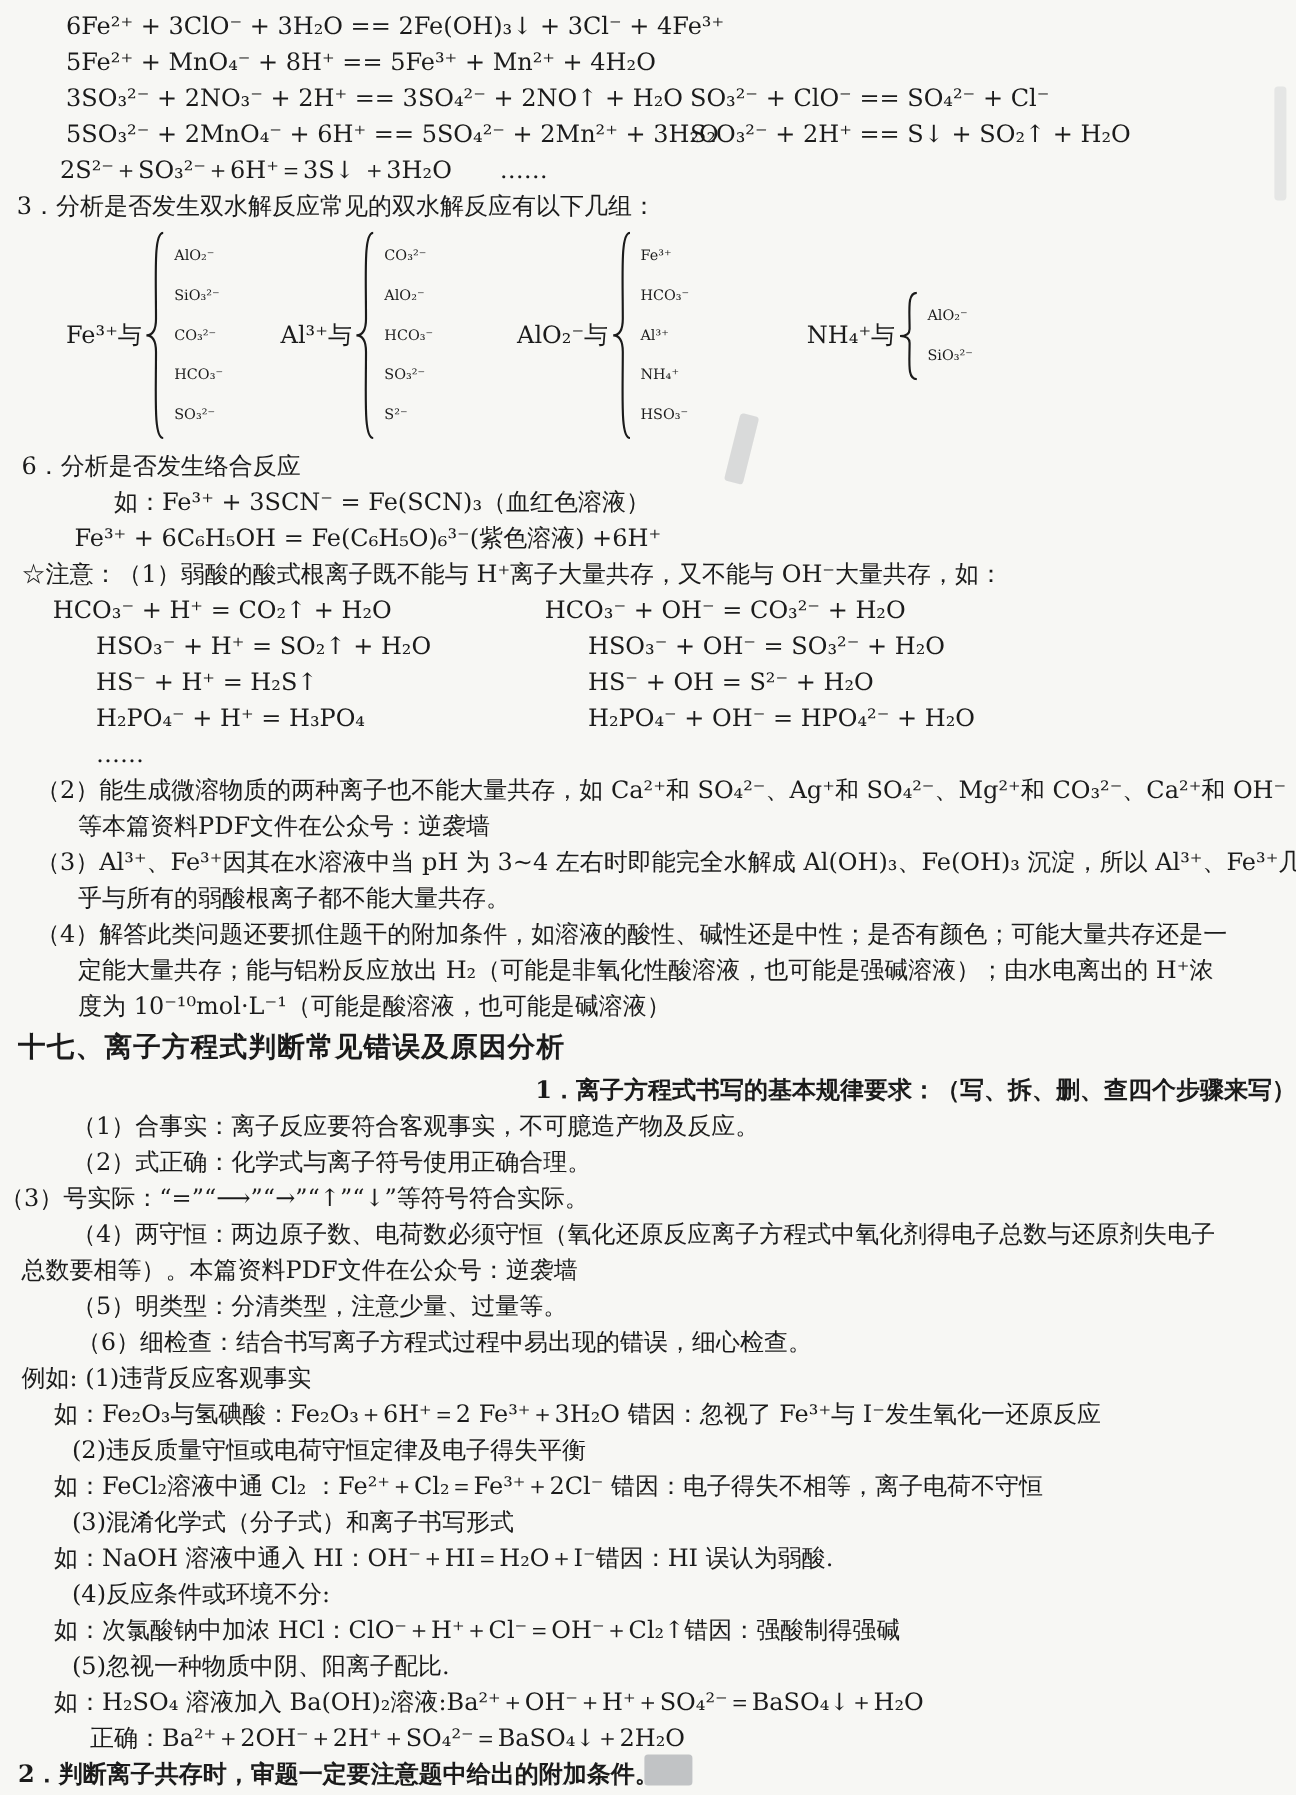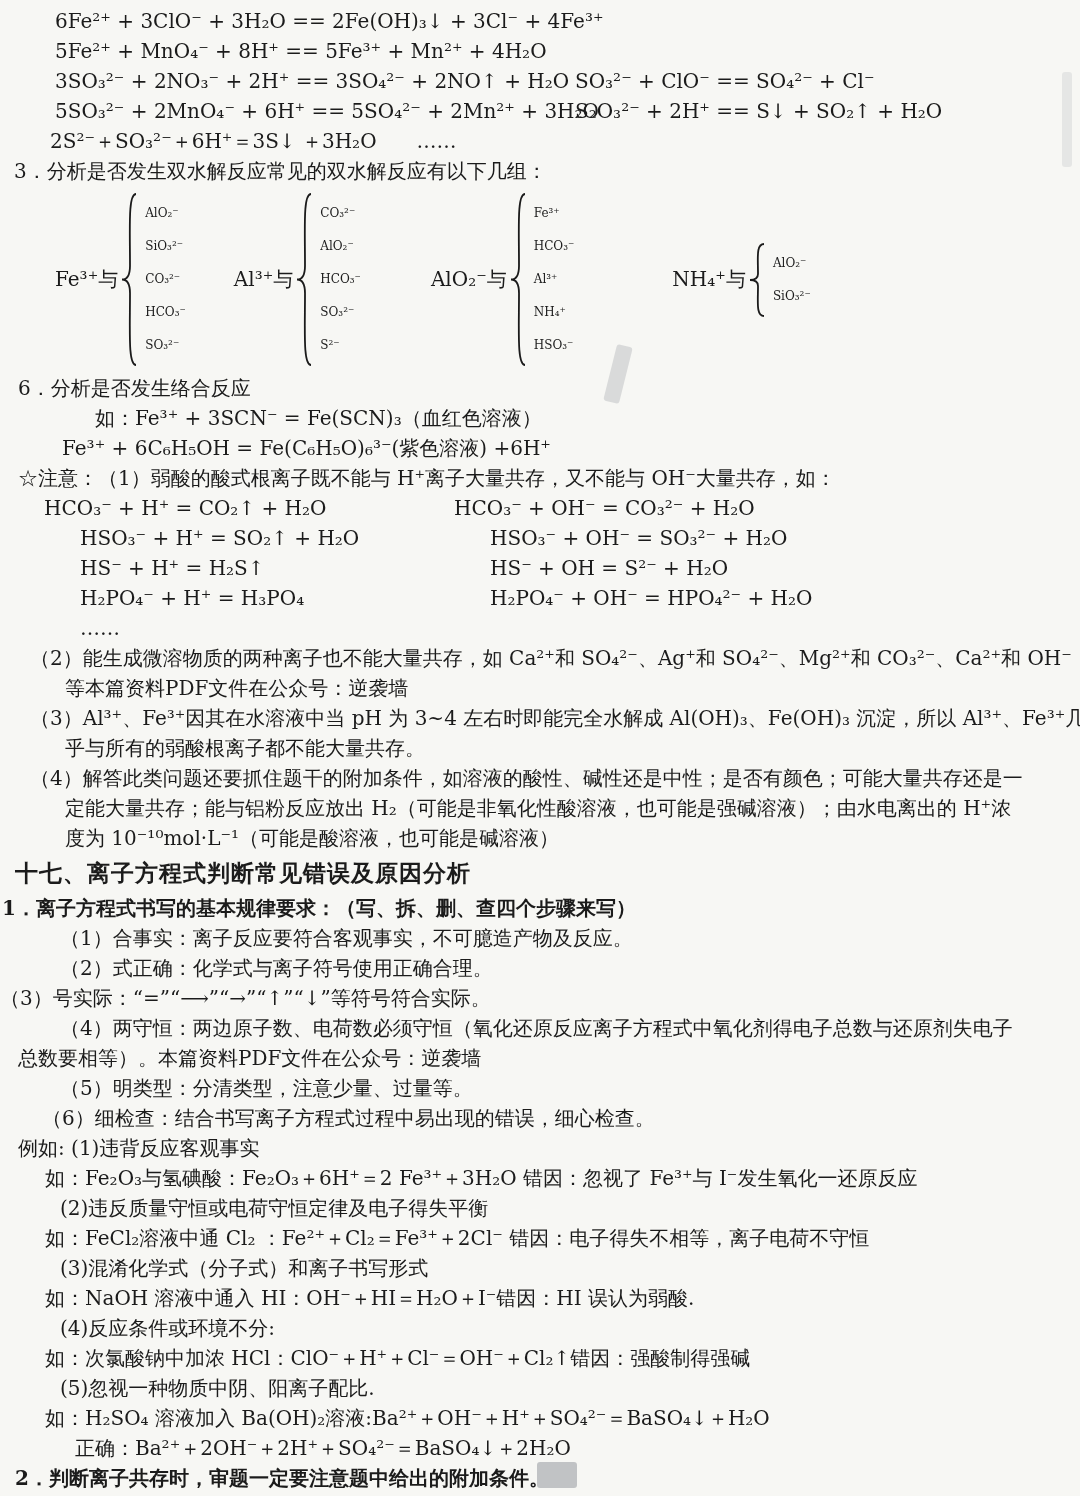--- a/index.html
+++ b/index.html
@@ -105,28 +105,28 @@
     <div class="ln" style="padding-left: 80px;"><span class="colL" style="width: 410px;">H₂PO₄⁻ + H⁺ = H₃PO₄</span><span>H₂PO₄⁻ + OH⁻ = HPO₄²⁻ + H₂O</span></div>
     <div class="ln" style="padding-left: 80px;">……</div>
     <div class="ln" style="padding-left: 30px;">（2）能生成微溶物质的两种离子也不能大量共存，如 Ca²⁺和 SO₄²⁻、Ag⁺和 SO₄²⁻、Mg²⁺和 CO₃²⁻、Ca²⁺和 OH⁻</div>
     <div class="ln" style="padding-left: 65px;">等本篇资料PDF文件在公众号：逆袭墙</div>
     <div class="ln" style="padding-left: 30px;">（3）Al³⁺、Fe³⁺因其在水溶液中当 pH 为 3~4 左右时即能完全水解成 Al(OH)₃、Fe(OH)₃ 沉淀，所以 Al³⁺、Fe³⁺几</div>
     <div class="ln" style="padding-left: 65px;">乎与所有的弱酸根离子都不能大量共存。</div>
     <div class="ln" style="padding-left: 30px;">（4）解答此类问题还要抓住题干的附加条件，如溶液的酸性、碱性还是中性；是否有颜色；可能大量共存还是一</div>
     <div class="ln" style="padding-left: 65px;">定能大量共存；能与铝粉反应放出 H₂（可能是非氧化性酸溶液，也可能是强碱溶液）；由水电离出的 H⁺浓</div>
     <div class="ln" style="padding-left: 65px;">度为 10⁻¹⁰mol·L⁻¹（可能是酸溶液，也可能是碱溶液）</div>
     <div class="ln b h17" style="padding-left: 15px;">十七、离子方程式判断常见错误及原因分析</div>
-    <div class="ln b" style="padding-left: 2px;">1．离子方程式书写的基本规律要求：（写、拆、删、查四个步骤来写）</div>
+    <div class="ln b" style="padding-left: 27px; text-align: right;">1．离子方程式书写的基本规律要求：（写、拆、删、查四个步骤来写）</div>
     <div class="ln" style="padding-left: 60px;">（1）合事实：离子反应要符合客观事实，不可臆造产物及反应。</div>
     <div class="ln" style="padding-left: 60px;">（2）式正确：化学式与离子符号使用正确合理。</div>
     <div class="ln" style="">（3）号实际：“=”“⟶”“→”“↑”“↓”等符号符合实际。</div>
     <div class="ln" style="padding-left: 60px;">（4）两守恒：两边原子数、电荷数必须守恒（氧化还原反应离子方程式中氧化剂得电子总数与还原剂失电子</div>
     <div class="ln" style="padding-left: 18px;">总数要相等）。本篇资料PDF文件在公众号：逆袭墙</div>
     <div class="ln" style="padding-left: 60px;">（5）明类型：分清类型，注意少量、过量等。</div>
-    <div class="ln" style="padding-left: 42px;">（6）细检查：结合书写离子方程式过程中易出现的错误，细心检查。</div>
+    <div class="ln" style="padding-left: 64px;">（6）细检查：结合书写离子方程式过程中易出现的错误，细心检查。</div>
     <div class="ln" style="padding-left: 18px;">例如: (1)违背反应客观事实</div>
     <div class="ln" style="padding-left: 45px;">如：Fe₂O₃与氢碘酸：Fe₂O₃＋6H⁺＝2 Fe³⁺＋3H₂O 错因：忽视了 Fe³⁺与 I⁻发生氧化一还原反应</div>
     <div class="ln" style="padding-left: 60px;">(2)违反质量守恒或电荷守恒定律及电子得失平衡</div>
     <div class="ln" style="padding-left: 45px;">如：FeCl₂溶液中通 Cl₂ ：Fe²⁺＋Cl₂＝Fe³⁺＋2Cl⁻ 错因：电子得失不相等，离子电荷不守恒</div>
     <div class="ln" style="padding-left: 60px;">(3)混淆化学式（分子式）和离子书写形式</div>
     <div class="ln" style="padding-left: 45px;">如：NaOH 溶液中通入 HI：OH⁻＋HI＝H₂O＋I⁻错因：HI 误认为弱酸.</div>
     <div class="ln" style="padding-left: 60px;">(4)反应条件或环境不分:</div>
     <div class="ln" style="padding-left: 45px;">如：次氯酸钠中加浓 HCl：ClO⁻＋H⁺＋Cl⁻＝OH⁻＋Cl₂↑错因：强酸制得强碱</div>
     <div class="ln" style="padding-left: 60px;">(5)忽视一种物质中阴、阳离子配比.</div>
     <div class="ln" style="padding-left: 45px;">如：H₂SO₄ 溶液加入 Ba(OH)₂溶液:Ba²⁺＋OH⁻＋H⁺＋SO₄²⁻＝BaSO₄↓＋H₂O</div>

